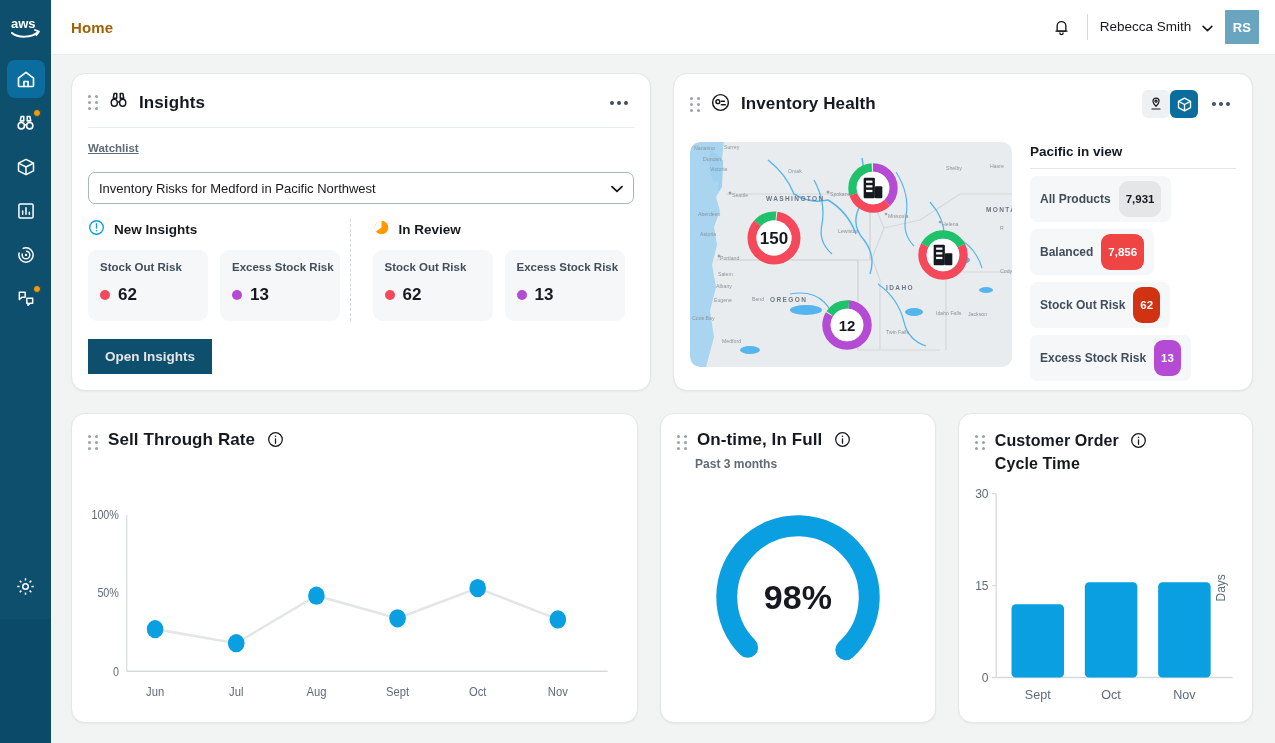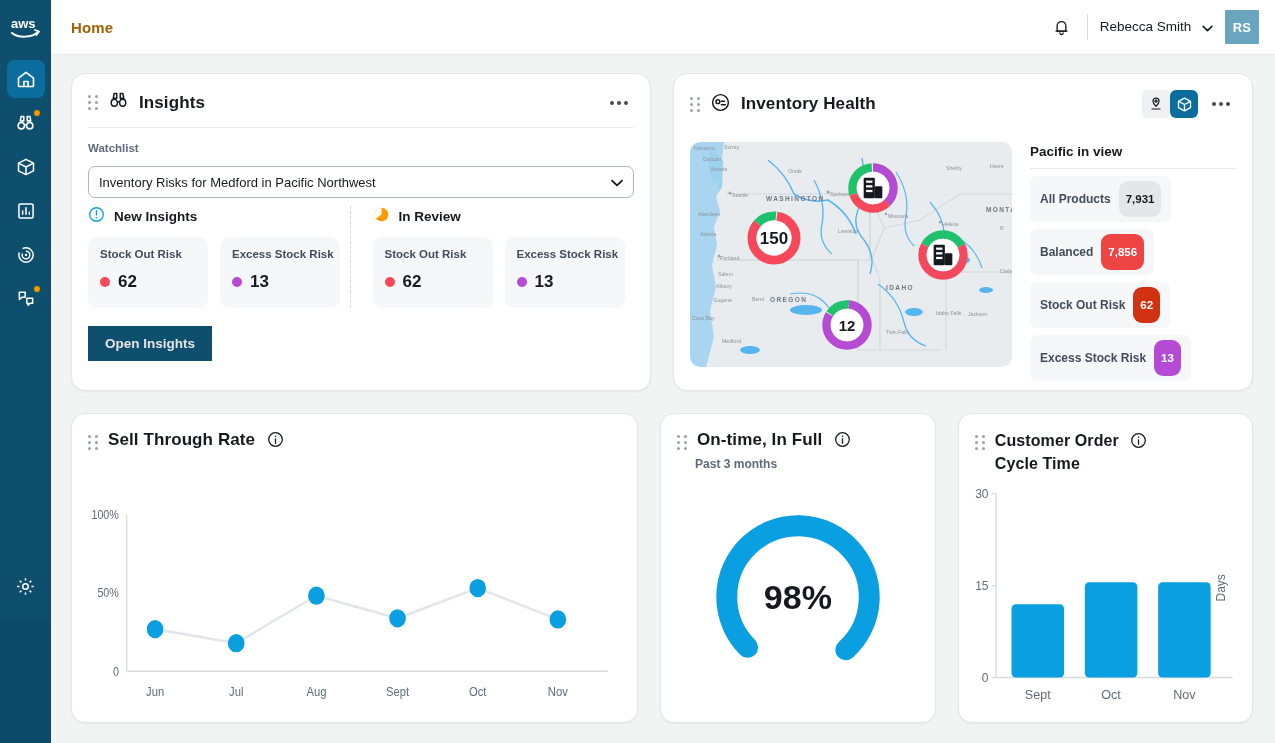--- a/index.html
+++ b/index.html
@@ -67,29 +67,29 @@
   .grip { display: grid; grid-template-columns: 3px 3px; gap: 3px 4px; cursor: grab; flex: 0 0 auto; }
   .grip i { width: 3px; height: 3px; background: #99a3ad; border-radius: 50%; display:block; }
   .card-title { font-size: 17px; font-weight: bold; color: #16191f; letter-spacing: .1px; }
   .card-title.sm { font-size: 16px; line-height: 20px; }
   .dots-btn { margin-left: auto; cursor: pointer; display:flex; gap:3px; align-items:center; padding:4px; }
   .dots-btn i { width: 4px; height: 4px; border-radius: 50%; background: #414d5c; display: block; }
   .hdr-sep { height: 1px; background: #eaedf0; margin: 0 16px; }
 
   
   .ins-body { padding: 14px 16px 0 16px; }
-  .field-label { font-size: 11.5px; font-weight: bold; color: #5f6b7a; margin-bottom: 12px; }
+  .field-label { font-size: 11.5px; font-weight: bold; color: #5f6b7a; margin-bottom: 18px; text-decoration: underline; }
   .select {
     height: 32px; border: 1px solid #aab7b8; border-radius: 7px; background: #fff;
     display: flex; align-items: center; padding: 0 10px; font-size: 13px; color: #16191f;
     cursor: pointer;
   }
   .select .caret { margin-left: auto; }
 
-  .ins-cols { display: flex; margin-top: 8px; }
+  .ins-cols { display: flex; margin-top: 15px; }
   .ins-col { flex: 1 1 0; }
   .ins-col.right { padding-left: 22px; border-left: 1px dashed #d3d8de; }
   .ins-col-head { display: flex; align-items: center; gap: 9px; margin-bottom: 10px; }
   .ins-col-title { font-size: 13.5px; font-weight: bold; color: #16191f; }
   .tiles { display: flex; gap: 12px; }
   .tile {
     background: #f6f7f8; border-radius: 9px; padding: 11px 12px 13px 12px;
     width: 120px; height: 71px;
   }
   .tile-label { font-size: 11.5px; font-weight: bold; color: #414d5c; margin-bottom: 12px; white-space: nowrap; }

